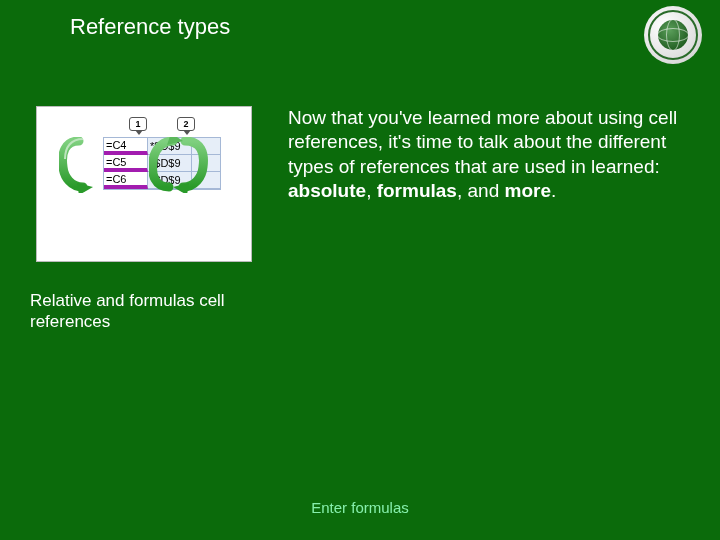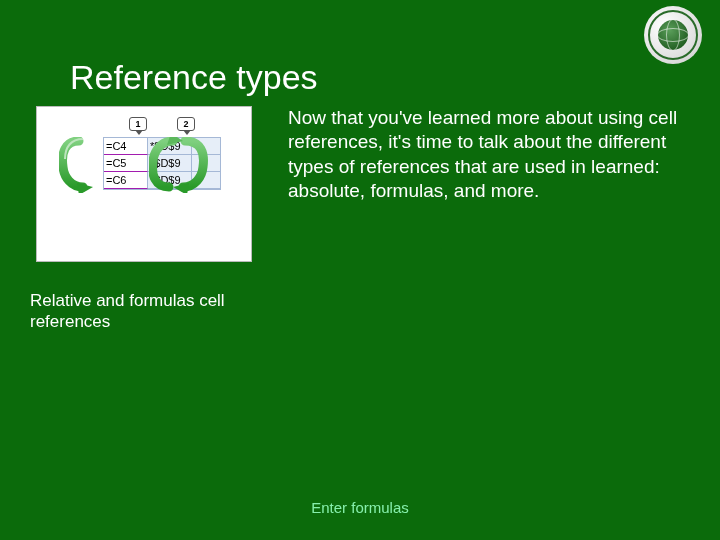--- a/index.html
+++ b/index.html
@@ -9,24 +9,23 @@
     background: #0b6b0b;
     font-family: Verdana, Geneva, sans-serif;
     color: #fff;
     position: relative;
     overflow: hidden;
   }
   .title {
     position: absolute;
     top: 14px;
     left: 70px;
-    font-size: 34px;
+    font-size: 22px;
     font-weight: 400;
     color: #fff;
-    margin-top: 44px;
   }
   .logo {
     position: absolute;
     top: 6px;
     right: 18px;
     width: 58px;
     height: 58px;
   }
   .logo-outer {
     width: 58px; height: 58px;
@@ -108,21 +107,21 @@
   .gridbox {
     border: 1px solid #a5b8d6;
   }
   .gridrow {
     display: flex;
     height: 17px;
   }
   .cell-a {
     width: 44px;
     border-right: 1px solid #a5b8d6;
-    border-bottom: 1px solid #a21caf;
+    border-bottom: 4px solid #a21caf;
     font-family: Arial, sans-serif;
     font-size: 11px;
     color: #000;
     padding-left: 2px;
     display: flex;
     align-items: center;
     white-space: nowrap;
     background: #fff;
   }
   .cell-b {
@@ -158,21 +157,21 @@
 
   .body-text {
     position: absolute;
     top: 106px;
     left: 288px;
     width: 400px;
     font-size: 19px;
     line-height: 1.28;
     color: #fff;
   }
-  .body-text b { font-weight: 400; }
+  .body-text b { font-weight: 700; }
 
   .caption {
     position: absolute;
     top: 290px;
     left: 30px;
     width: 230px;
     font-size: 17px;
     line-height: 1.25;
     color: #fff;
   }

